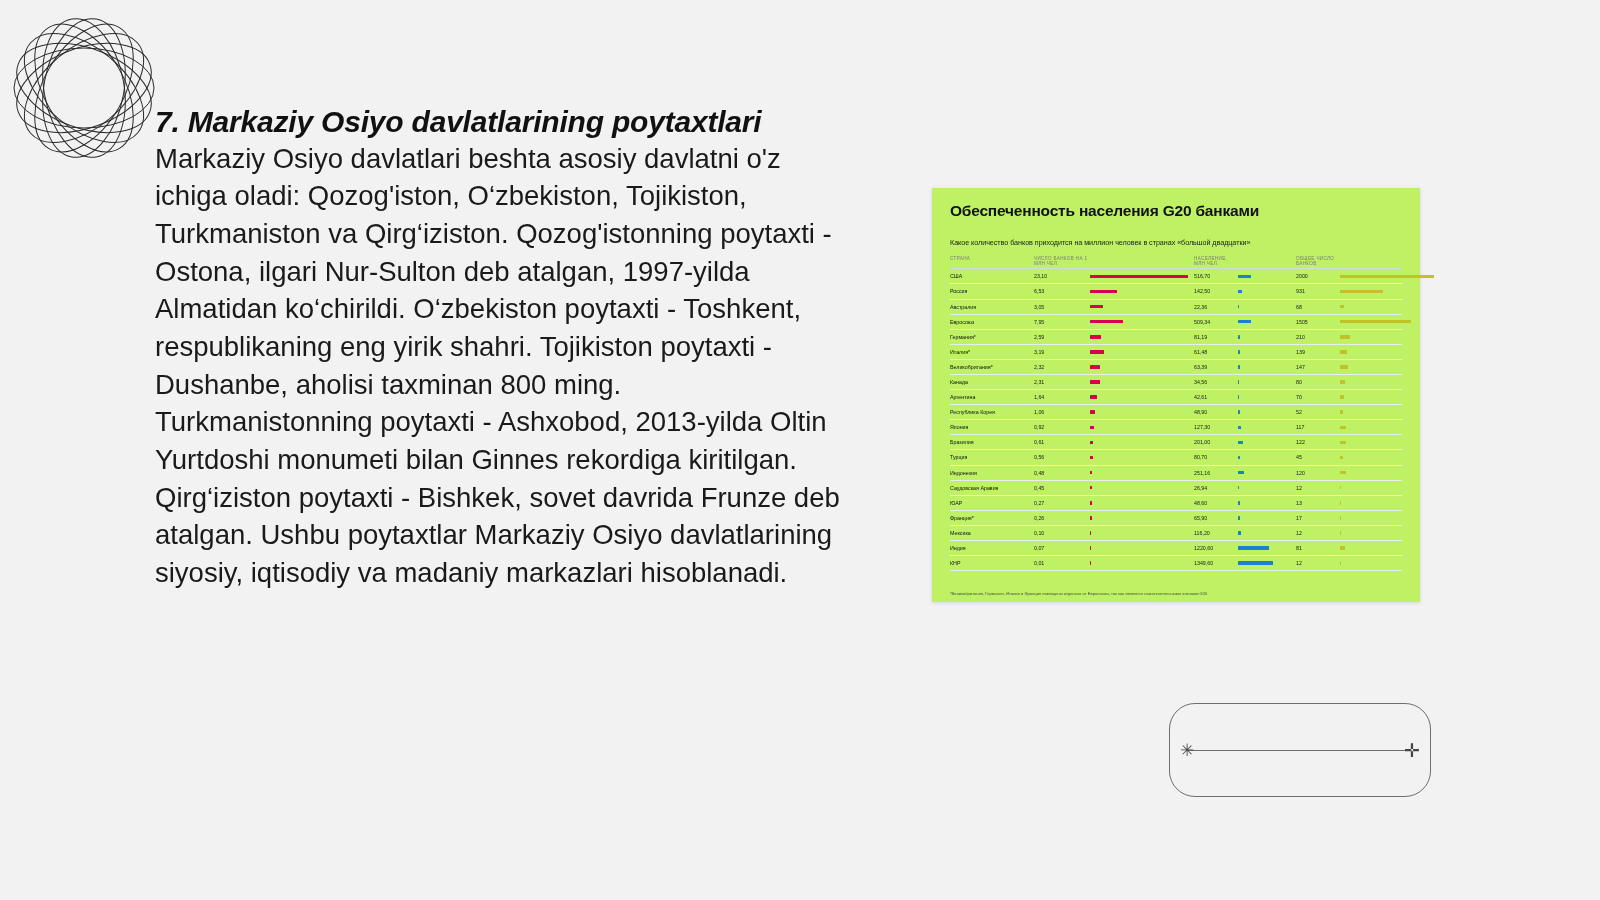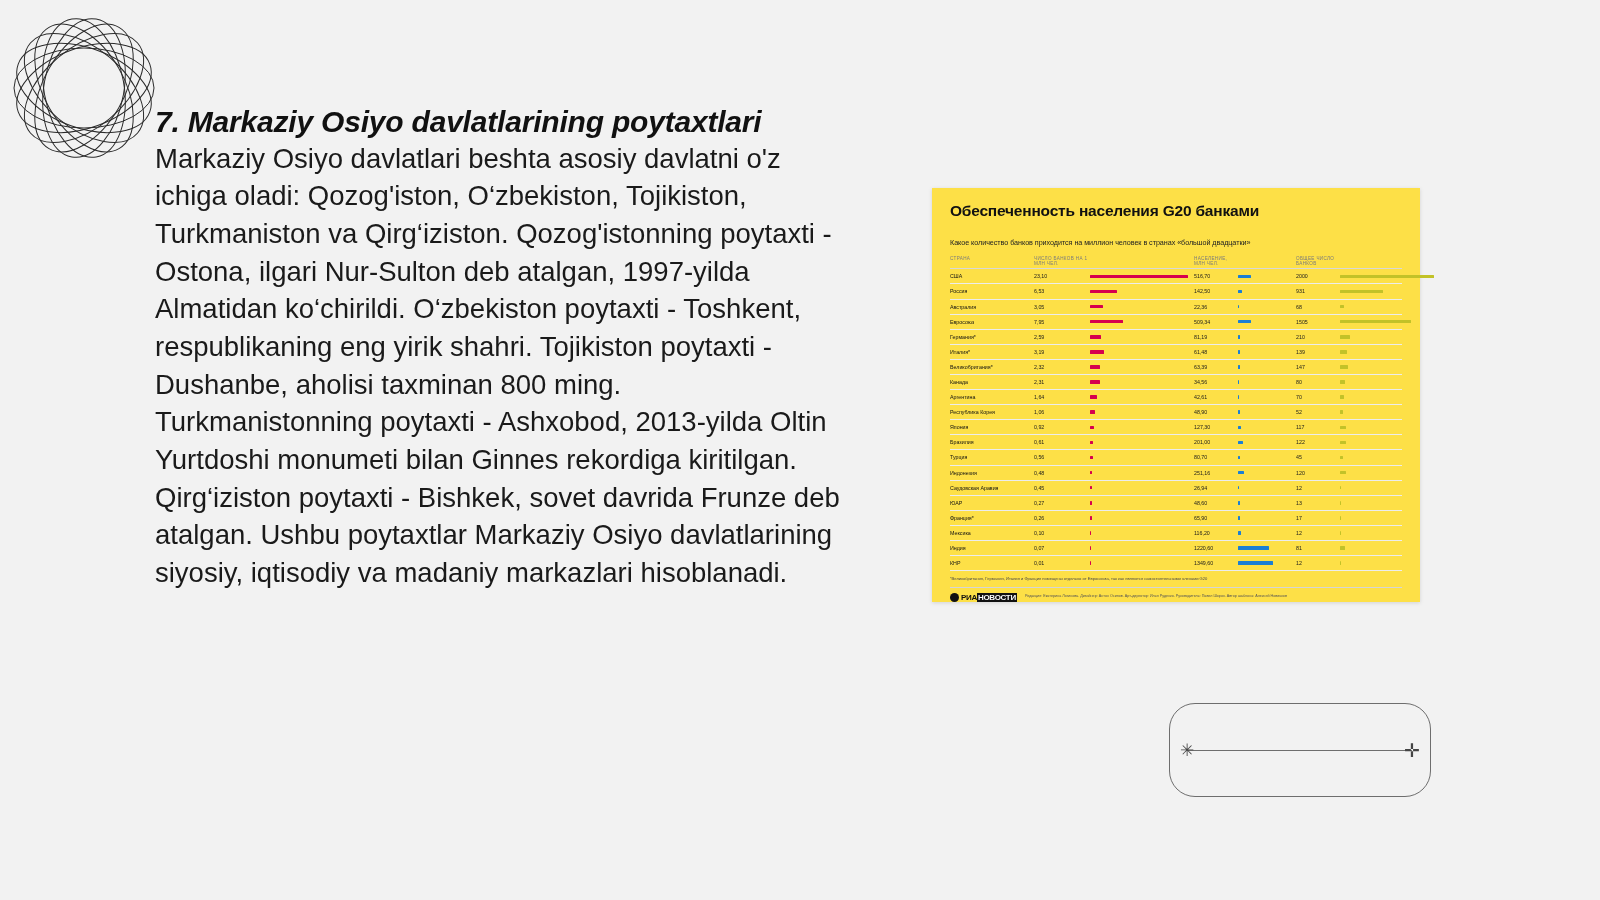--- a/index.html
+++ b/index.html
@@ -48,21 +48,21 @@
     margin-top: -4px;
   }
 
   
   .infographic {
     position: absolute;
     left: 932px;
     top: 188px;
     width: 488px;
     height: 414px;
-    background: #fde047;
+    background: #bef264;
     box-shadow: 0 1px 4px rgba(0,0,0,0.13);
   }
   .ig-inner {
     padding: 14px 18px 6px 18px;
     box-sizing: border-box;
     height: 100%;
     display: flex;
     flex-direction: column;
   }
   .ig-title {
@@ -526,28 +526,20 @@
             <div class="col-banks">12</div>
             <div class="col-bar3">
               <span class="bar" style="background: rgb(194, 194, 40); width: 1.2px;"></span>
             </div>
           </div>
         </div>
     </div>
 
     <div class="ig-note">*Великобритания, Германия, Италия и Франция помещены отдельно от Евросоюза, так как являются самостоятельными членами G20</div>
 
-    <div class="ig-footer">
-      <div class="ria-logo">
-        <span class="ria-dot"></span>
-        <span class="ria-text"><span>РИА</span><span class="inv">НОВОСТИ</span></span>
-      </div>
-      <div class="ig-credits">Редакция: Екатерина Логинова. Дизайнер: Антон Осипов.
-Арт-директор: Илья Руденко. Руководитель: Павел Шорох. Автор шаблона: Алексей Новичков</div>
-    </div>
   </div>
 </div>
 
 <div class="widget">
   <div class="widget-line"></div>
   <div class="widget-star">✳</div>
   <div class="widget-plus">✛</div>
 </div>
 
 </body></html>

